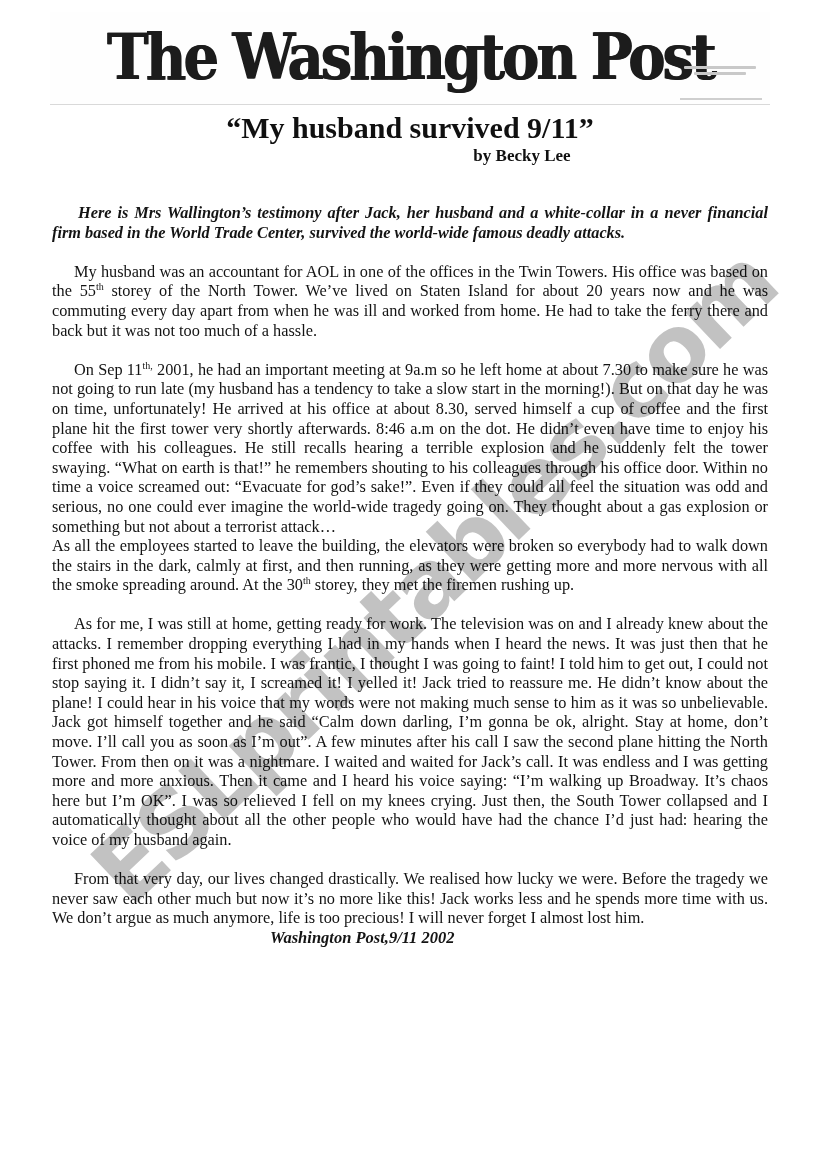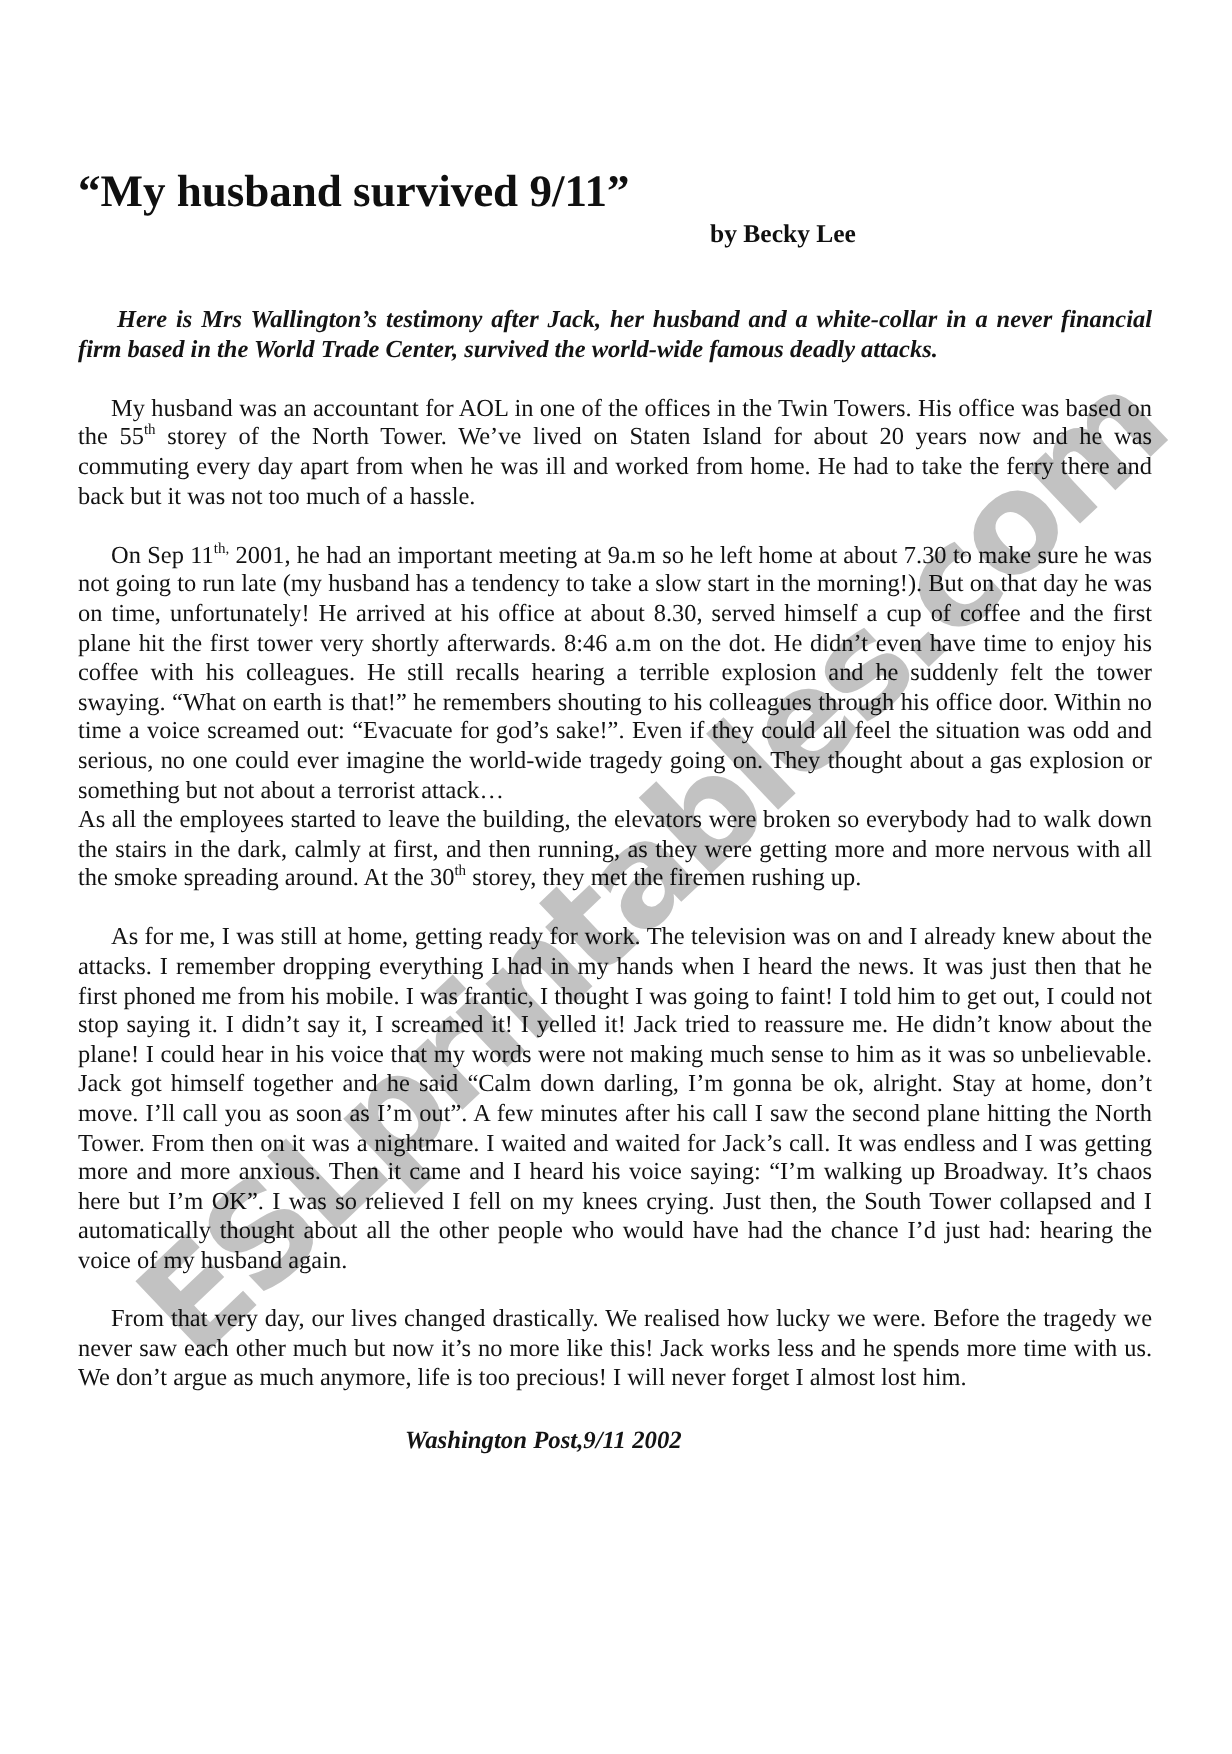--- a/index.html
+++ b/index.html
@@ -20,57 +20,65 @@
     transform:scaleY(1.12); text-shadow:1px 0 0 #1c1c1c;
     white-space:nowrap;
   }
   .fineprint { position:absolute; right:14px; top:54px; width:72px; }
   .fineprint .fp-bar { height:3px; background:#c9c9c9; margin-bottom:3px; border-radius:1px; }
   .fineprint .fp-bar.short { width:52px; margin-left:10px; }
   .fp-footline { position:absolute; right:8px; top:86px; width:82px; height:2px; background:#cfcfcf; }
   
   .content { position:absolute; left:52px; top:0; width:716px; }
   .title {
-    margin-top:112px; 
+    margin-top:112px; text-align:center;
     font-size:30px; line-height:32px; font-weight:bold; color:#101010;
   }
   .byline {
     margin-top:2px; text-align:center; transform:translateX(112px);
     font-size:17px; font-weight:bold; color:#101010;
   }
   .intro {
     margin-top:37px; font-weight:bold; font-style:italic;
     font-size:16.3px; line-height:19.6px; text-align:justify; text-indent:26px;
   }
   .body-text { margin-top:0; }
   .para {
     margin:0; font-size:16.3px; line-height:19.6px; text-align:justify; color:#131313;
   }
   .para.gap { margin-top:19.6px; }
   .para.indent { text-indent:22px; }
   .para sup, .intro sup { font-size:10px; line-height:0; vertical-align:super; }
   .footer {
-    margin-top:22px; margin-left:218px; width:fit-content;
+    margin-left:218px; width:fit-content;
     font-weight:bold; font-style:italic; font-size:16.5px;
   }
   
   .watermark {
     position:absolute; left:434px; top:577px;
     transform:translate(-50%,-50%) rotate(-43.5deg);
     font-family:"DejaVu Sans", sans-serif; font-weight:bold;
     font-size:92px; letter-spacing:-4px; white-space:nowrap;
     color:rgba(128,128,128,0.48); mix-blend-mode:multiply;
     pointer-events:none; z-index:6;
   }
 </style>
 </head>
 <body>
 
 <div class="page">
 
+  <div class="masthead">
+    <div class="logo">The Washington Post</div>
+    <div class="fineprint">
+      <div class="fp-bar"></div>
+      <div class="fp-bar short"></div>
+    </div>
+    <div class="fp-footline"></div>
+  </div>
 
   <div class="content">
     <div class="title">“My husband survived 9/11”</div>
     <div class="byline">by Becky Lee</div>
     <p class="intro">Here is Mrs Wallington’s testimony after Jack, her husband and a white-collar in a never financial firm based in the World Trade Center, survived the world-wide famous deadly attacks.</p>
     <div class="body-text" id="article-body">
         <p class="para gap indent">My husband was an accountant for AOL in one of the offices in the Twin Towers. His office was based on the 55<sup>th</sup> storey of the North Tower. We’ve lived on Staten Island for about 20 years now and he was commuting every day apart from when he was ill and worked from home. He had to take the ferry there and back but it was not too much of a hassle.</p>
         <p class="para gap indent">On Sep 11<sup>th,</sup> 2001, he had an important meeting at 9a.m so he left home at about 7.30 to make sure he was not going to run late (my husband has a tendency to take a slow start in the morning!). But on that day he was on time, unfortunately! He arrived at his office at about 8.30, served himself a cup of coffee and the first plane hit the first tower very shortly afterwards. 8:46 a.m on the dot. He didn’t even have time to enjoy his coffee with his colleagues. He still recalls hearing a terrible explosion and he suddenly felt the tower swaying. “What on earth is that!” he remembers shouting to his colleagues through his office door. Within no time a voice screamed out: “Evacuate for god’s sake!”. Even if they could all feel the situation was odd and serious, no one could ever imagine the world-wide tragedy going on. They thought about a gas explosion or something but not about a terrorist attack…</p>
         <p class="para">As all the employees started to leave the building, the elevators were broken so everybody had to walk down the stairs in the dark, calmly at first, and then running, as they were getting more and more nervous with all the smoke spreading around. At the 30<sup>th</sup> storey, they met the firemen rushing up.</p>
         <p class="para gap indent">As for me, I was still at home, getting ready for work. The television was on and I already knew about the attacks. I remember dropping everything I had in my hands when I heard the news. It was just then that he first phoned me from his mobile. I was frantic, I thought I was going to faint! I told him to get out, I could not stop saying it. I didn’t say it, I screamed it! I yelled it! Jack tried to reassure me. He didn’t know about the plane! I could hear in his voice that my words were not making much sense to him as it was so unbelievable. Jack got himself together and he said “Calm down darling, I’m gonna be ok, alright. Stay at home, don’t move. I’ll call you as soon as I’m out”. A few minutes after his call I saw the second plane hitting the North Tower. From then on it was a nightmare. I waited and waited for Jack’s call. It was endless and I was getting more and more anxious. Then it came and I heard his voice saying: “I’m walking up Broadway. It’s chaos here but I’m OK”. I was so relieved I fell on my knees crying. Just then, the South Tower collapsed and I automatically thought about all the other people who would have had the chance I’d just had: hearing the voice of my husband again.</p>

